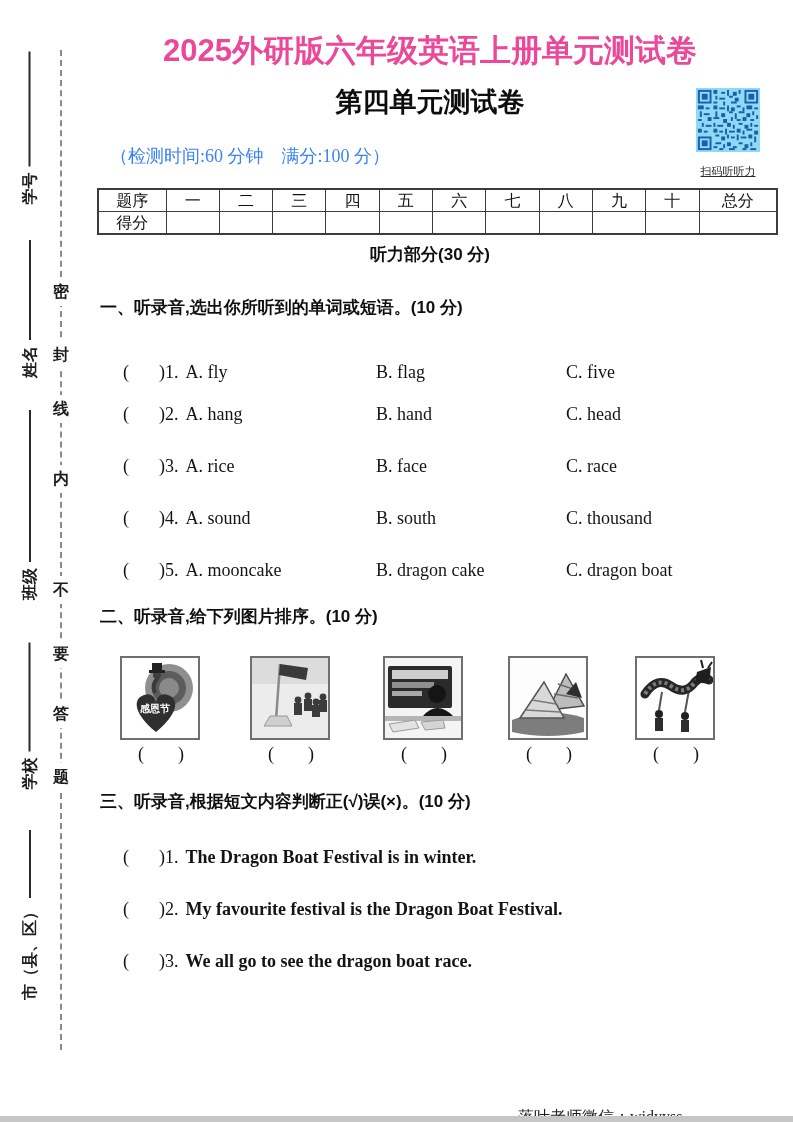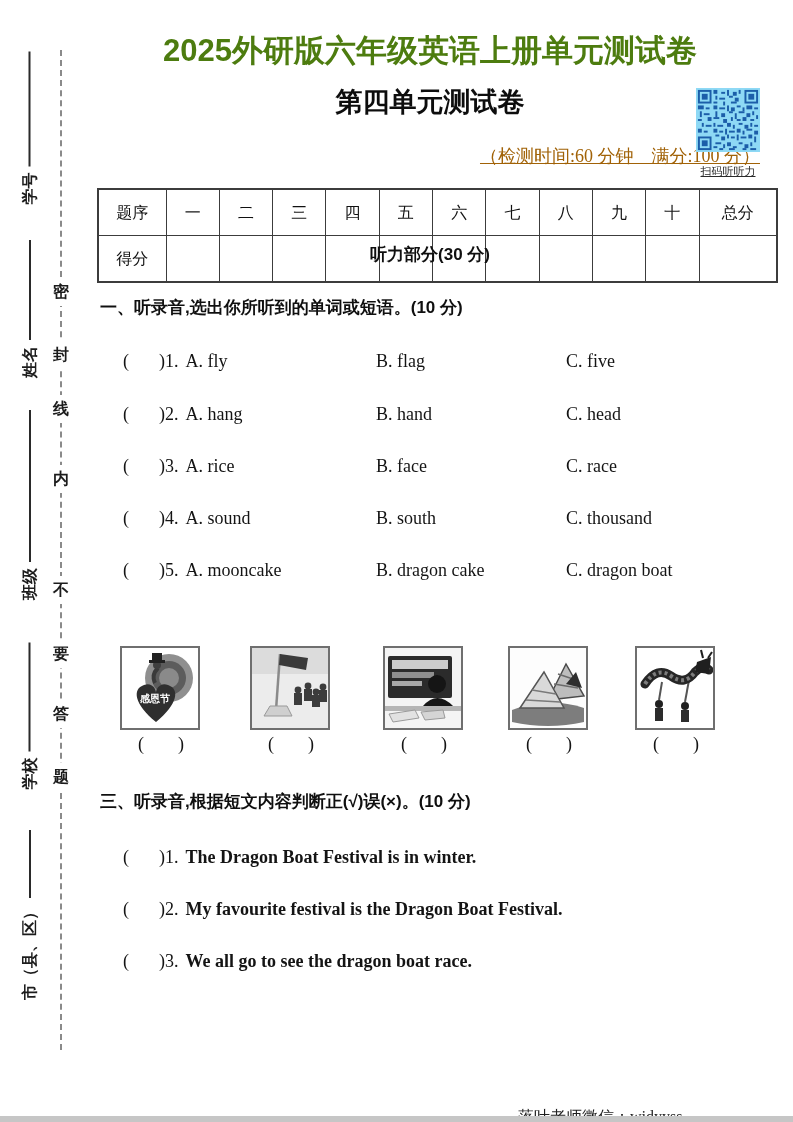--- a/index.html
+++ b/index.html
@@ -23,42 +23,42 @@
     position:absolute; height:26px; display:flex; align-items:center;
     transform:rotate(-90deg);
     font:bold 16px/1 "Liberation Sans", sans-serif; color:#1c1c1c;
     white-space:nowrap;
   }
   .sb-line { flex:1; height:0; border-bottom:2px solid #2a2a2a; margin-left:6px; }
 
   
   .title {
     position:absolute; left:100px; width:660px; top:32px; margin:0; text-align:center;
-    font:bold 31px/1.25 "Liberation Sans", sans-serif; color:#4d7c0f;
+    font:bold 31px/1.25 "Liberation Sans", sans-serif; color:#ec4899;
   }
   .subtitle {
     position:absolute; left:100px; width:660px; top:86px; margin:0; text-align:center;
     font:bold 27px/1.25 "Liberation Sans", sans-serif; color:#0d0d0d;
   }
   .info {
-    position:absolute; left:110px; width:650px; top:146px; text-align:right;
-    font:18px/1.2 "Liberation Serif", serif; color:#a16207;text-decoration:underline;
+    position:absolute; left:110px; width:650px; top:146px; text-align:left;
+    font:18px/1.2 "Liberation Serif", serif; color:#3b82f6;
   }
   .qr { position:absolute; left:694px; top:88px; width:68px; text-align:center; }
   .qr svg { width:64px; height:64px; display:block; margin:0 auto; }
   .qr-label { font:11px/1.3 "Liberation Sans", sans-serif; color:#2b2b2b; white-space:nowrap; margin-top:12px;text-decoration:underline; }
 
   
   .score-table {
     position:absolute; left:97px; top:188px; width:681px;
     border-collapse:collapse; table-layout:fixed;
     font:16px/1 "Liberation Sans", sans-serif; color:#111;
     border:2px solid #3c3c3c;
   }
-  .score-table td { border:1px solid #3c3c3c; height:21px; text-align:center; padding:12px; }
+  .score-table td { border:1px solid #3c3c3c; height:21px; text-align:center; padding:0; }
 
   .part-title {
     position:absolute; left:100px; width:660px; top:244px; text-align:center;
     font:bold 17px/1.25 "Liberation Sans", sans-serif; color:#0f0f0f;
   }
 
   
   .sec { position:absolute; left:100px; width:678px; }
   #sec1 { top:297px; height:305px; }
   #sec2 { top:606px; height:182px; }
@@ -66,21 +66,21 @@
   .sec-title { font:bold 17px/1.3 "Liberation Sans", sans-serif; color:#0f0f0f; }
 
   .mc-row {
     position:absolute; left:23px; right:0;
     display:grid; grid-template-columns:253px 190px 1fr;
     font:18px/1.2 "Liberation Serif", serif; white-space:nowrap;
   }
   .paren-gap  { display:inline-block; width:30px; }
   .opt-first  { margin-left:7px; }
 
-  .fig { position:absolute; top:40px; width:82px; text-align:center; }
+  .fig { position:absolute; top:50px; width:82px; text-align:center; }
   .fig-box {
     width:80px; height:84px; border:2px solid #6f6f6f; box-sizing:border-box;
     background:#fff; overflow:hidden;
   }
   .fig-box svg { display:block; width:76px; height:80px; }
   .fig-paren { margin-top:5px; font:18px/1.1 "Liberation Serif", serif; white-space:nowrap; }
   .paren-gap2 { display:inline-block; width:34px; }
 
   .tf-row {
     position:absolute; left:23px; font:18px/1.3 "Liberation Serif", serif; white-space:nowrap;
@@ -281,21 +281,21 @@
       <td></td>
     </tr>
   </tbody>
     </table>
 
   <div class="part-title">听力部分(30 分)</div>
 
   <section class="sec" id="sec1">
     <div class="sec-title">一、听录音,选出你所听到的单词或短语。(10 分)</div>
 
-    <div class="mc-row" style="top:54px">
+    <div class="mc-row" style="top:65px">
       <span><span><span>(</span><span class="paren-gap"></span><span>)</span></span><span>1.</span><span class="opt-first">A. fly</span></span>
       <span>B. flag</span>
       <span>C. five</span>
     </div>
     <div class="mc-row" style="top:107px">
       <span><span><span>(</span><span class="paren-gap"></span><span>)</span></span><span>2.</span><span class="opt-first">A. hang</span></span>
       <span>B. hand</span>
       <span>C. head</span>
     </div>
     <div class="mc-row" style="top:159px">
@@ -309,20 +309,21 @@
       <span>C. thousand</span>
     </div>
     <div class="mc-row" style="top:263px">
       <span><span><span>(</span><span class="paren-gap"></span><span>)</span></span><span>5.</span><span class="opt-first">A. mooncake</span></span>
       <span>B. dragon cake</span>
       <span>C. dragon boat</span>
     </div>
   </section>
 
   <section class="sec" id="sec2">
+    <div class="sec-title">二、听录音,给下列图片排序。(10 分)</div>
 
     <div class="fig" style="left:20px">
       <div class="fig-box">
         <svg viewBox="0 0 76 80" aria-hidden="true">
           <rect width="76" height="80" fill="#ffffff"></rect>
           <circle cx="47" cy="30" r="24" fill="#8f8f8f"></circle>
           <circle cx="47" cy="30" r="17" fill="#5c5c5c"></circle>
           <circle cx="47" cy="30" r="10" fill="#8a8a8a"></circle>
           <path d="M36 20 Q29 27 33 35" stroke="#3a3a3a" stroke-width="4" fill="none"></path>
           <circle cx="35" cy="17" r="4" fill="#3f3f3f"></circle>

